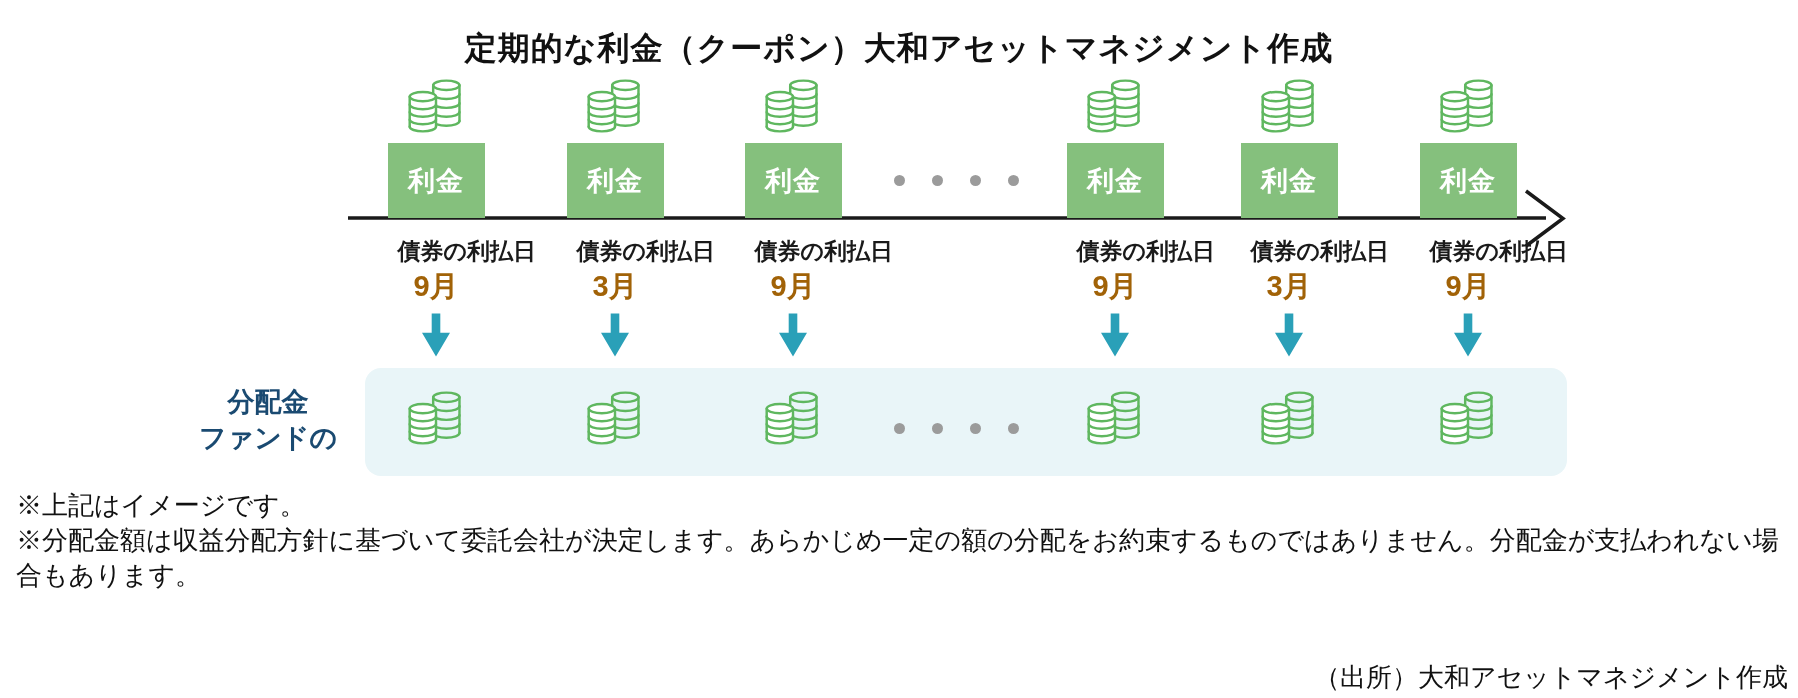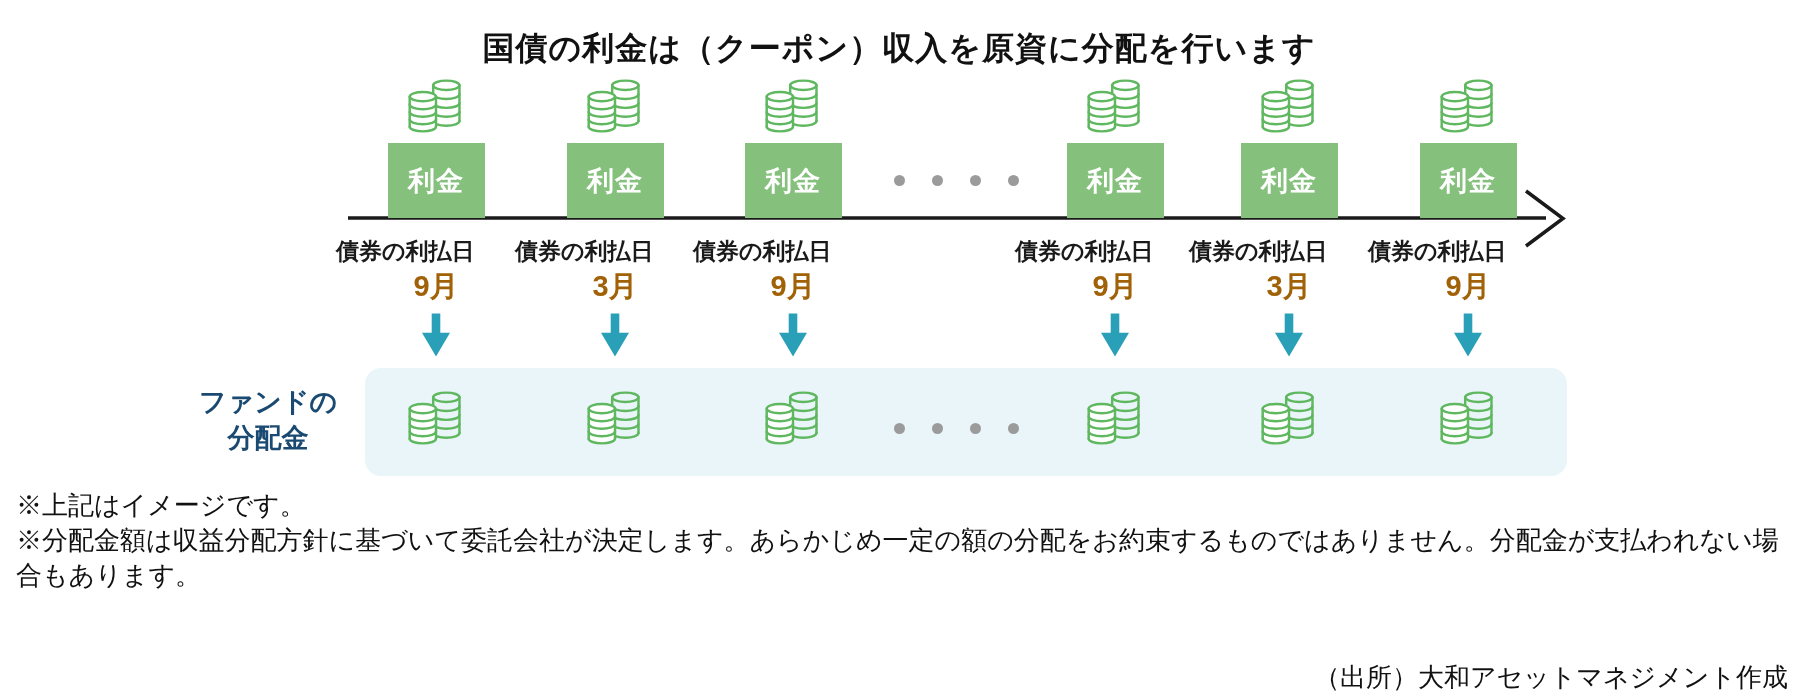--- a/index.html
+++ b/index.html
@@ -32,21 +32,21 @@
   .coin-stroke{fill:none;stroke:currentColor;stroke-width:2.6;stroke-linecap:round;}
   .coin-fill{fill:#ffffff;stroke:none;}
   .coupon-box{
     position:absolute;left:21.5px;top:67px;width:97px;height:75px;
     background:var(--box-green,#85c07d);
     display:flex;align-items:center;justify-content:center;
   }
   .coupon-box span{color:#ffffff;font-size:27px;font-weight:bold;letter-spacing:1px;}
   .date-label{
     position:absolute;left:-30px;top:160px;width:200px;
-    text-align:left;font-size:23px;font-weight:bold;color:#1a1a1a;
+    text-align:right;font-size:23px;font-weight:bold;color:#1a1a1a;
   }
   .month-label{
     position:absolute;left:0;top:191px;width:140px;
     text-align:center;font-size:29px;font-weight:bold;color:#a16207;
   }
   .down-arrow{position:absolute;left:56px;top:237px;width:28px;height:44px;color:var(--arrow-teal,#2aa0b8);}
   .down-arrow path{fill:currentColor;}
   .dots{position:absolute;display:flex;gap:27px;z-index:2;}
   .dots-top{left:894px;top:175px;}
   .dots-bottom{left:894px;top:423px;}
@@ -88,21 +88,21 @@
     <path class="coin-stroke" d="M5 21 V53 M33 21 V53"></path>
     <path class="coin-stroke" d="M5 29.5 A14 5 0 0 0 33 29.5"></path>
     <path class="coin-stroke" d="M5 37.5 A14 5 0 0 0 33 37.5"></path>
     <path class="coin-stroke" d="M5 45.5 A14 5 0 0 0 33 45.5"></path>
     <path class="coin-stroke" d="M5 53 A14 5 0 0 0 33 53"></path>
   </symbol>
 </svg>
 
 <div class="page">
 
-  <h1 class="page-title">国債の利金は（クーポン）収入を原資に分配を行います</h1>
+  <h1 class="page-title">定期的な利金（クーポン）大和アセットマネジメント作成</h1>
 
   <div class="panel"></div>
 
   <svg class="axis-svg">
     <line x1="348" y1="218" x2="1546" y2="218" stroke-width="3.5"></line>
     <polyline points="1526,191 1563,218.5 1526,246" fill="none" stroke-width="3.5"></polyline>
   </svg>
 
   <div class="dots dots-top" id="dots-top">
       <span class="dot"></span>
@@ -111,22 +111,22 @@
       <span class="dot"></span>
     </div>
   <div class="dots dots-bottom" id="dots-bottom">
       <span class="dot"></span>
       <span class="dot"></span>
       <span class="dot"></span>
       <span class="dot"></span>
     </div>
 
   <div class="fund-label">
+    <span>分配金</span>
     <span>ファンドの</span>
-    <span>分配金</span>
   </div>
 
   <div id="diagram-layer">
       <div class="col" style="left: 366px;">
     <svg class="coins coins-top">
           <use href="#coin-stack"></use>
         </svg>
     <div class="coupon-box">
       <span>利金</span>
     </div>

